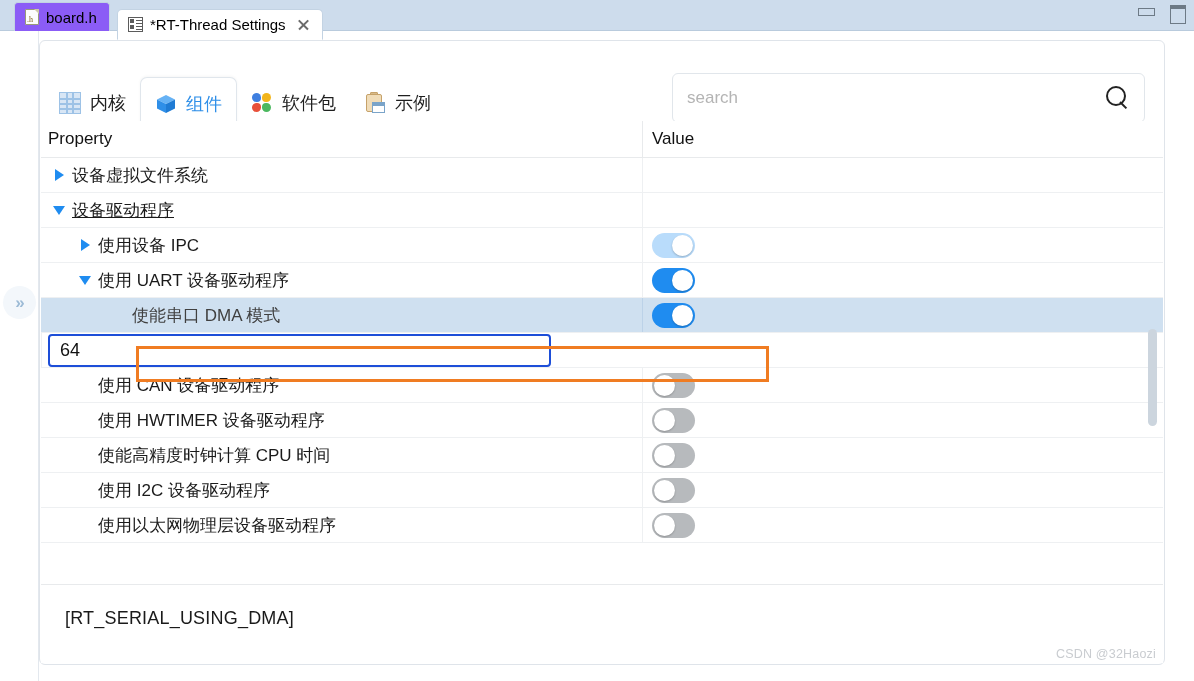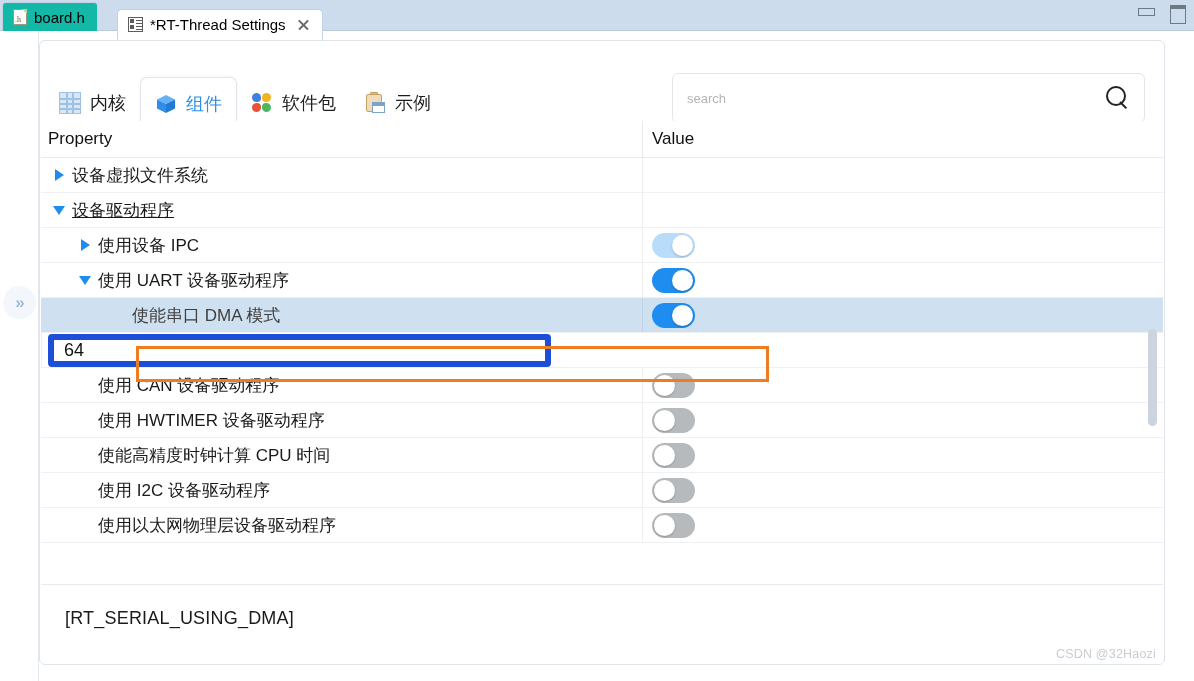--- a/index.html
+++ b/index.html
@@ -35,22 +35,22 @@
     display: flex;
     align-items: center;
     gap: 7px;
     padding: 0 12px 0 10px;
     font-size: 15px;
     color: #000000;
     cursor: default;
     white-space: nowrap;
   }
   .etab.inactive {
-    left: 2px;
-    background: #14b8a6;
+    left: 14px;
+    background: #8b5cf6;
     border: 1px solid #c3d3e3;
     border-bottom: none;
     border-radius: 4px 4px 0 0;
   }
   .etab.active {
     left: 117px;
     background: #ffffff;
     border: 1px solid #c3d3e3;
     border-bottom: 1px solid #ffffff;
     border-radius: 5px 5px 0 0;
@@ -303,21 +303,21 @@
     border-radius: 6px;
     background: #ffffff;
     display: flex;
     align-items: center;
     padding: 0 14px;
   }
   .search input {
     flex: 1;
     border: none;
     outline: none;
-    font-size: 13px;
+    font-size: 17px;
     color: #3a3a3a;
     font-family: inherit;
     background: transparent;
   }
   .search input::placeholder { color: #b4b4b4; }
   .search-ico {
     width: 26px; height: 26px;
     position: relative;
     flex: 0 0 auto;
     cursor: pointer;
@@ -437,21 +437,21 @@
   .toggle.on       { background: #1f8cf0; }
   .toggle.on .knob { right: 2px; }
   .toggle.dim      { background: #b9dcfb; }
   .toggle.dim .knob{ right: 2px; }
   .toggle.off      { background: #b7babd; }
   .toggle.off .knob{ left: 2px; }
 
   
   .numbox {
     width: 503px; height: 33px;
-    border: 6px solid #1d4ed8;
+    border: 2px solid #1d4ed8;
     border-radius: 4px;
     background: #ffffff;
     display: flex;
     align-items: center;
     padding: 0 10px;
     font-size: 18px;
     color: #111;
     margin-left: -3px;
     outline: none;
     font-family: inherit;

